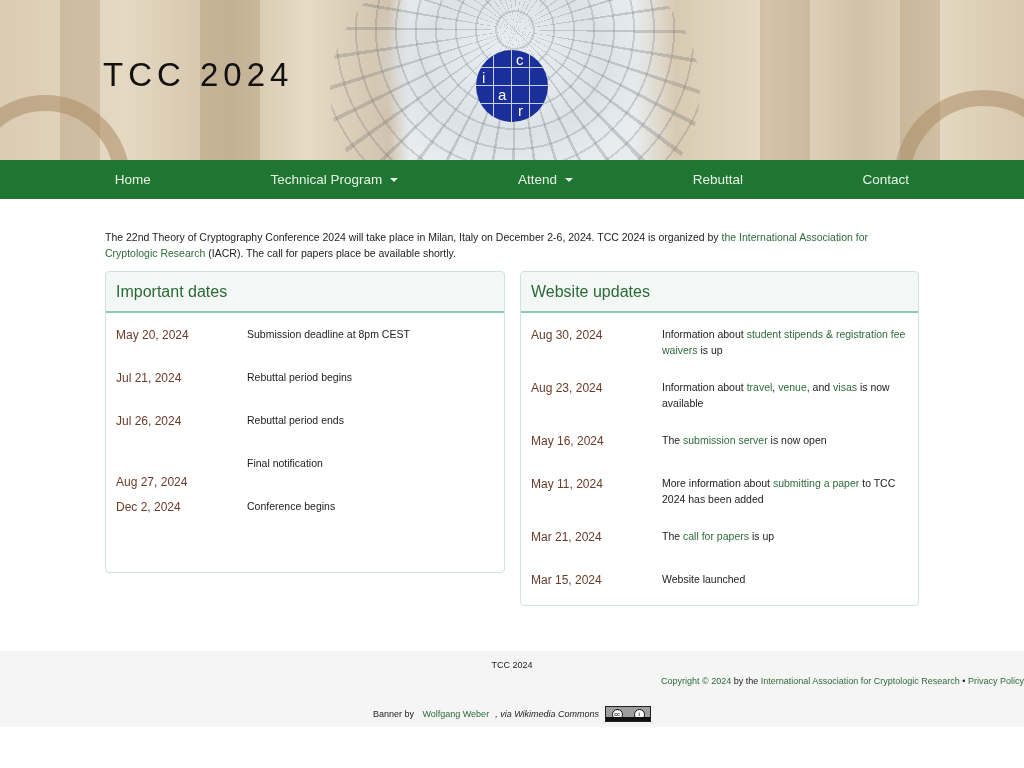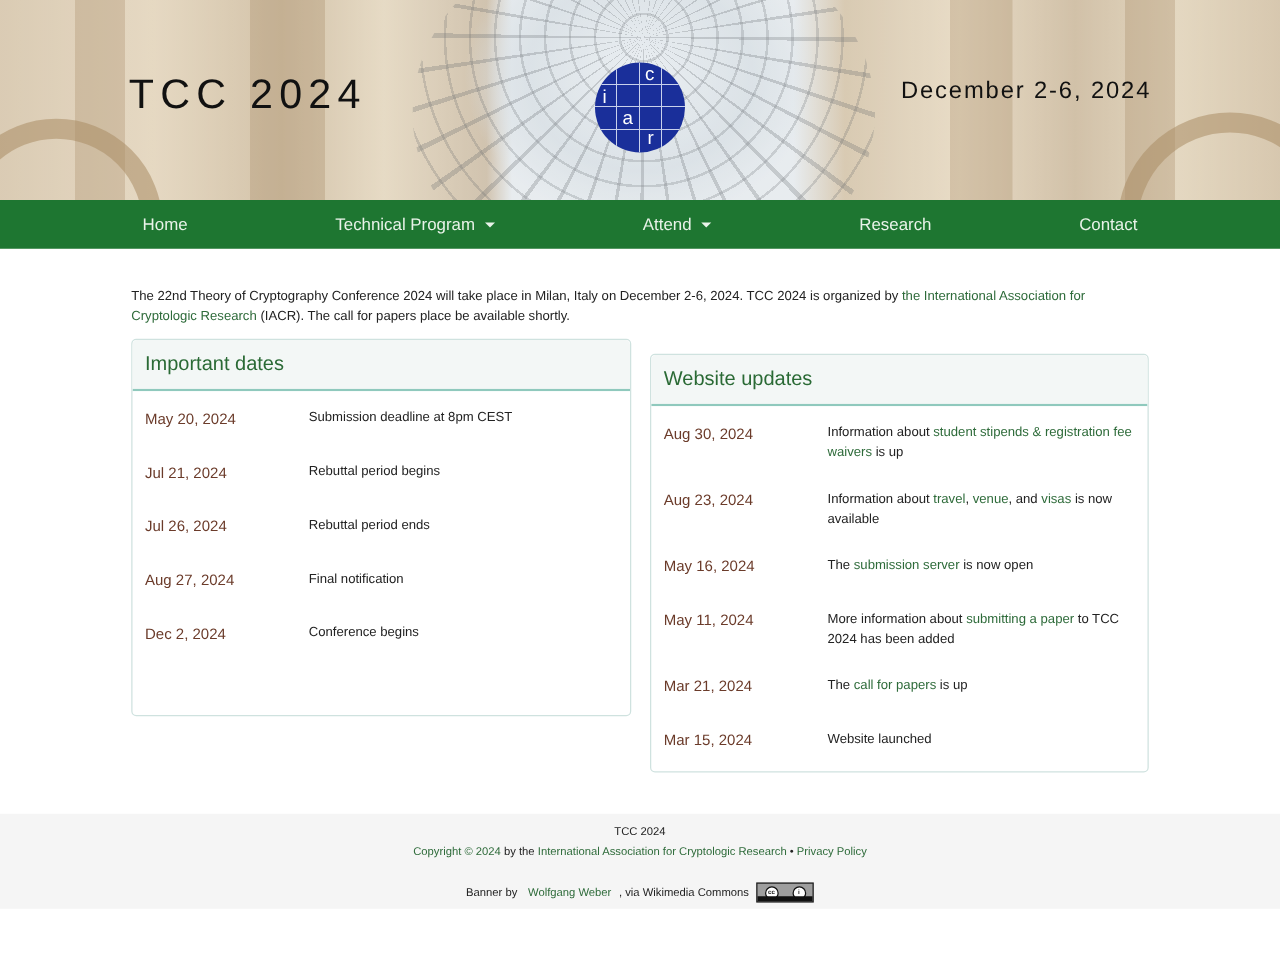--- a/index.html
+++ b/index.html
@@ -60,21 +60,21 @@
   .card { position: absolute; background: #fff; border: 1px solid #cfe2df; border-radius: 4px; }
   .card-header { height: 41px; background: #f3f7f6; border-bottom: 2px solid #8fc9bd;
     padding-left: 10px; display: flex; align-items: center; font-size: 16px; color: #2a6a35; border-radius: 4px 4px 0 0; }
   .row { position: relative; font-size: 10.5px; }
   .row .date { position: absolute; left: 10px; color: #6b3b2a; font-size: 12px; }
   .row .desc { position: absolute; left: 141px; color: #222; line-height: 15.5px; }
 
   
   .footer { position: absolute; left: 0; top: 651px; width: 1024px; height: 76px; background: #f5f5f5; text-align: center; font-size: 9px; color: #222; }
   .footer .l1 { position: absolute; top: 9px; width: 100%; }
-  .footer .l2 { position: absolute; top: 25px; width: 100%; }
+  .footer .l2 { position: absolute; top: 25px; width: 100%; text-align: right; }
   .footer .l3 { position: absolute; top: 55px; width: 100%; display: flex; justify-content: center; align-items: center; gap: 6px; }
   .cc-badge { display: inline-flex; width: 46px; height: 16px; background: #9e9e9e; border: 1px solid #222; align-items: center; justify-content: space-around; position: relative; }
   .cc-badge::after { content: ""; position: absolute; left: 0; right: 0; bottom: 0; height: 4px; background: #111; }
   .cc-badge .c { width: 11px; height: 11px; border-radius: 50%; background: #fff; border: 1.5px solid #111; font-size: 5px; line-height: 8px; text-align: center; font-weight: bold; }
 </style>
 </head>
 <body>
 
 <div class="banner">
   <div class="pillar" style="left:60px;width:40px;"></div>
@@ -89,39 +89,38 @@
 
   <div class="iacr-logo">
     <div class="grid"></div>
     <span style="left:6px;top:19px;">i</span>
     <span style="left:22px;top:36px;">a</span>
     <span style="left:40px;top:1px;">c</span>
     <span style="left:42px;top:52px;">r</span>
   </div>
 
   <div class="banner-right">
-    <div>December 2-6, 2024</div>
   </div>
 </div>
 
 <nav class="navbar">
   <div class="nav-inner">
     <a class="nav-item">
         <span>Home</span>
       </a>
     <a class="nav-item">
         <span>Technical Program</span>
         <span class="caret"></span>
       </a>
     <a class="nav-item">
         <span>Attend</span>
         <span class="caret"></span>
       </a>
     <a class="nav-item">
-        <span>Research</span>
+        <span>Rebuttal</span>
       </a>
     <a class="nav-item">
         <span>Contact</span>
       </a>
   </div>
 </nav>
 
 <p class="intro">
   <span>The 22nd Theory of Cryptography Conference 2024 will take place in Milan, Italy on December 2-6, 2024. TCC 2024 is organized by </span><a>the International Association for Cryptologic Research</a><span> (IACR). The call for papers place be available shortly.</span>
 </p>
@@ -135,31 +134,31 @@
       </div>
       <div class="row" style="position: absolute; left: 0px; top: 98px; width: 100%;">
         <span class="date" style="top:1px">Jul 21, 2024</span>
         <span class="desc">Rebuttal period begins</span>
       </div>
       <div class="row" style="position: absolute; left: 0px; top: 141px; width: 100%;">
         <span class="date" style="top:1px">Jul 26, 2024</span>
         <span class="desc">Rebuttal period ends</span>
       </div>
       <div class="row" style="position: absolute; left: 0px; top: 184px; width: 100%;">
-        <span class="date" style="top:1px">Aug 27, 2024</span>
+        <span class="date" style="top:19px">Aug 27, 2024</span>
         <span class="desc">Final notification</span>
       </div>
       <div class="row" style="position: absolute; left: 0px; top: 227px; width: 100%;">
         <span class="date" style="top:1px">Dec 2, 2024</span>
         <span class="desc">Conference begins</span>
       </div>
     </div>
 </div>
 
-<div class="card" style="left:520px;top:271px;width:399px;height:335px;margin-top:12px;">
+<div class="card" style="left:520px;top:271px;width:399px;height:335px;">
   <div class="card-header">Website updates</div>
   <div id="updates-rows">
       <div class="row" style="position: absolute; left: 0px; top: 55px; width: 100%;">
         <span class="date" style="top:1px">Aug 30, 2024</span>
         <span class="desc" style="width:245px"><span>Information about </span><a>student stipends &amp; registration fee waivers</a><span> is up</span></span>
       </div>
       <div class="row" style="position: absolute; left: 0px; top: 108px; width: 100%;">
         <span class="date" style="top:1px">Aug 23, 2024</span>
         <span class="desc" style="width:245px"><span>Information about </span><a>travel</a><span>, </span><a>venue</a><span>, and </span><a>visas</a><span> is now available</span></span>
       </div>
@@ -183,19 +182,19 @@
 </div>
 
 <footer class="footer">
   <div class="l1">TCC 2024</div>
   <div class="l2">
     <a>Copyright © 2024</a><span> by the </span><a>International Association for Cryptologic Research</a><span> • </span><a>Privacy Policy</a>
   </div>
   <div class="l3">
     <span style="white-space:pre;">Banner by </span>
       <a>Wolfgang Weber</a>
-      <span style="white-space:pre;">, via Wikimedia Commons</span>
+      <span style="white-space:pre;font-style:italic;">, via Wikimedia Commons</span>
     <span class="cc-badge">
       <span class="c">cc</span>
       <span class="c" style="border-width:1px;">i</span>
     </span>
   </div>
 </footer>
 
 </body></html>

